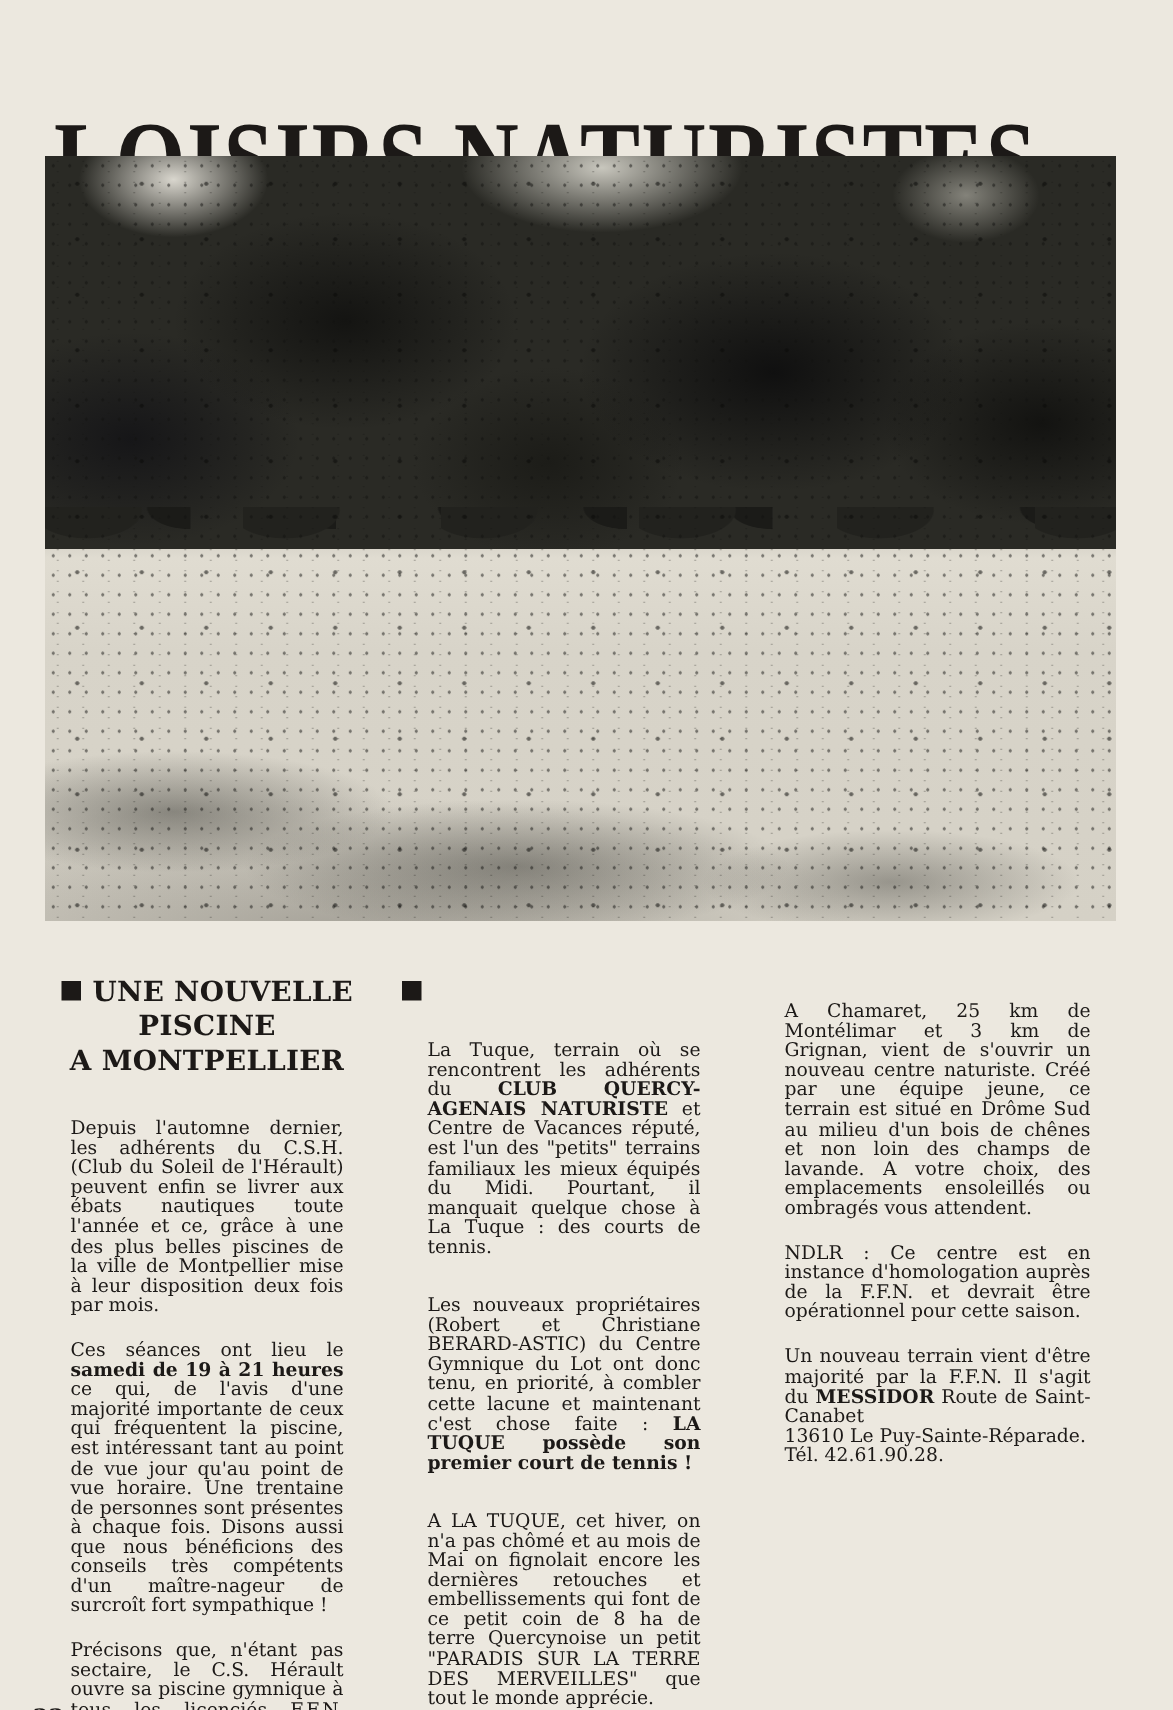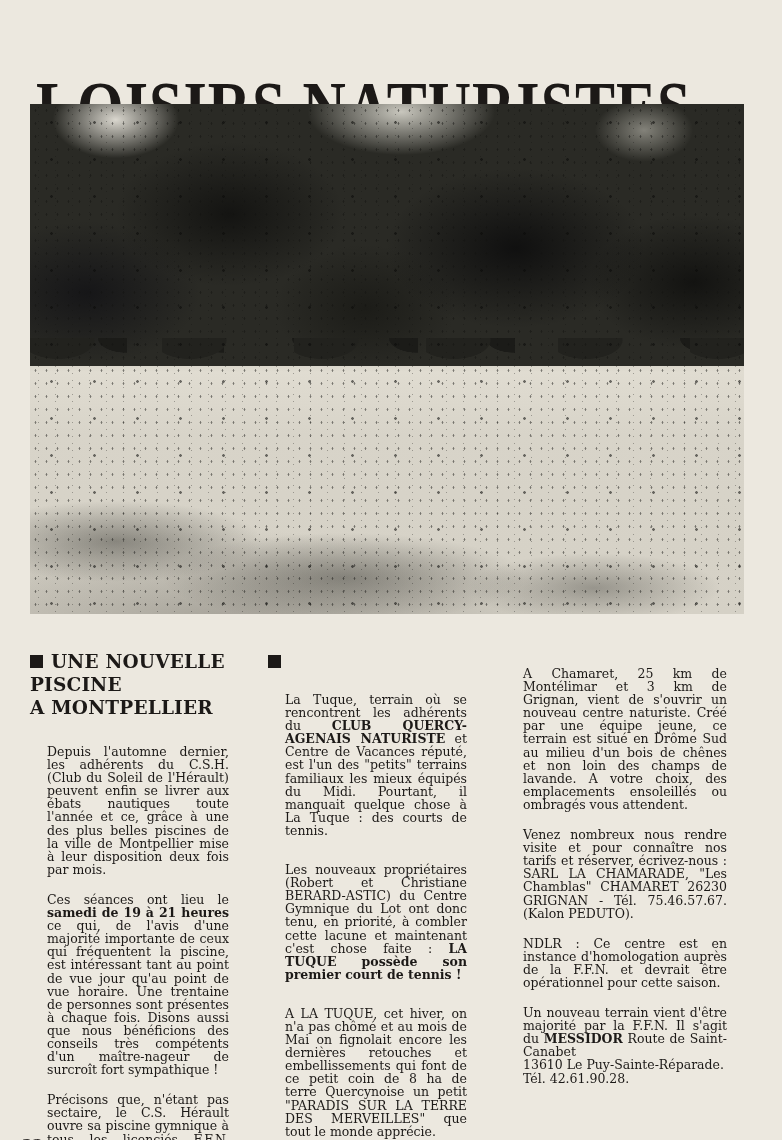--- a/index.html
+++ b/index.html
@@ -67,21 +67,21 @@
     display:flex;gap:22px;
   }
   .col{box-sizing:border-box;}
   .col-1{width:216px;}
   .col-2{width:216px;}
   .col-3{width:238px;}
   h2{
     margin:0;font-family:"DejaVu Serif", serif;font-weight:700;
     font-size:18.5px;line-height:23px;letter-spacing:0.2px;
   }
-  .col-1 h2{margin-bottom:26px;}
+  .col-1 h2{margin-bottom:26px;text-align:center;}
   .col-2 h2{margin-bottom:20px;}
   .col-3 h2{margin-bottom:12px;}
   .sq{
     display:inline-block;width:13px;height:13px;background:#1c1917;
     margin-right:8px;vertical-align:baseline;
   }
   .ht{white-space:pre-line;}
   .col p{
     margin:17px;font-size:12.5px;line-height:13.1px;
     text-align:justify;white-space:pre-line;
@@ -128,21 +128,20 @@
     <p><span>La Tuque, terrain où se rencontrent les adhérents du </span><b>CLUB QUERCY-AGENAIS NATURISTE</b><span> et Centre de Vacances réputé, est l'un des "petits" terrains familiaux les mieux équipés du Midi. Pourtant, il manquait quelque chose à La Tuque : des courts de tennis.</span></p>
     <p><span>Les nouveaux propriétaires (Robert et Christiane BERARD-ASTIC) du Centre Gymnique du Lot ont donc tenu, en priorité, à combler cette lacune et maintenant c'est chose faite : </span><b>LA TUQUE possède son premier court de tennis !</b></p>
     <p><span>A LA TUQUE, cet hiver, on n'a pas chômé et au mois de Mai on fignolait encore les dernières retouches et embellissements qui font de ce petit coin de 8 ha de terre Quercynoise un petit "PARADIS SUR LA TERRE DES MERVEILLES" que tout le monde apprécie.</span></p>
     <div class="sig sig-ar">
       <div>A.R.</div>
     </div>
   </section>
 
   <section class="col col-3">
     <p><span>A Chamaret, 25 km de Montélimar et 3 km de Grignan, vient de s'ouvrir un nouveau centre naturiste. Créé par une équipe jeune, ce terrain est situé en Drôme Sud au milieu d'un bois de chênes et non loin des champs de lavande. A votre choix, des emplacements ensoleillés ou ombragés vous attendent.</span></p>
-    <p><span>Venez nombreux nous rendre visite et pour connaître nos tarifs et réserver, écrivez-nous : SARL LA CHAMARADE, "Les Chamblas" CHAMARET 26230 GRIGNAN - Tél. 75.46.57.67. (Kalon PEDUTO).</span></p>
     <p><span>NDLR : Ce centre est en instance d'homologation auprès de la F.F.N. et devrait être opérationnel pour cette saison.</span></p>
     <p><span>Un nouveau terrain vient d'être majorité par la F.F.N. Il s'agit du </span><b>MESSIDOR</b><span> Route de Saint-Canabet
 13610 Le Puy-Sainte-Réparade.
 Tél. 42.61.90.28.</span></p>
   </section>
 
 </div>
 
 <div class="pagenum">22</div>
 

